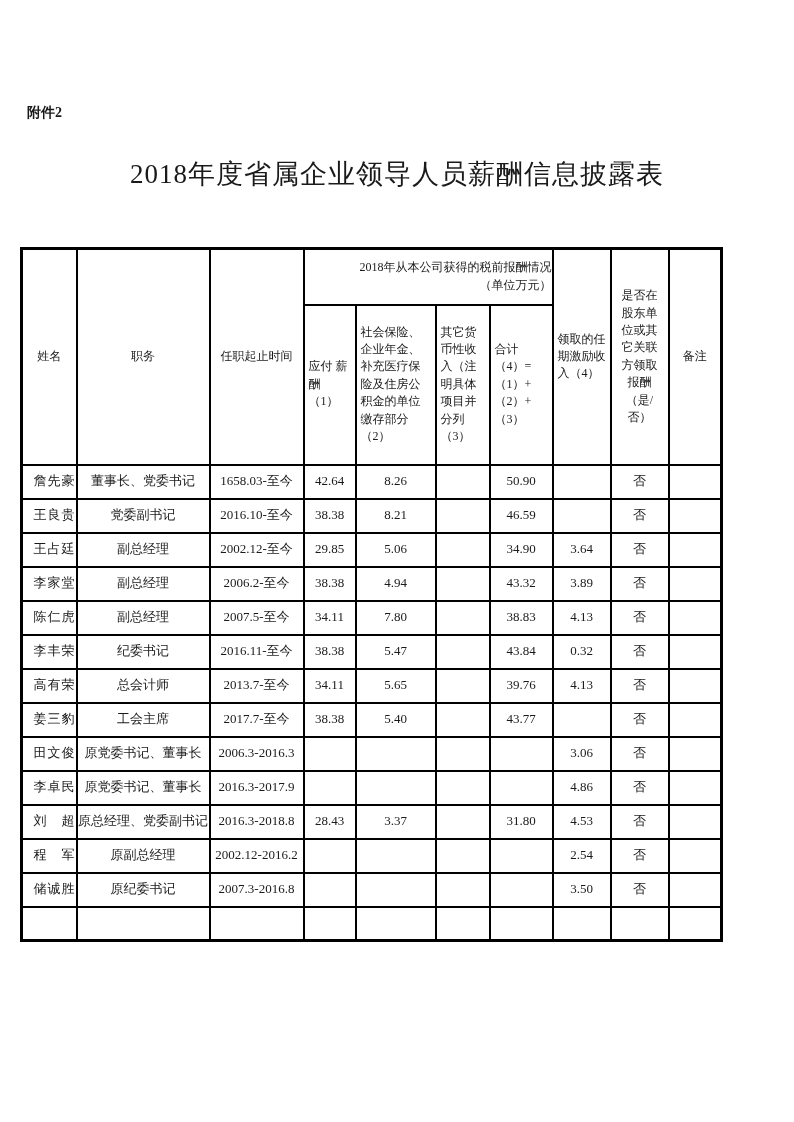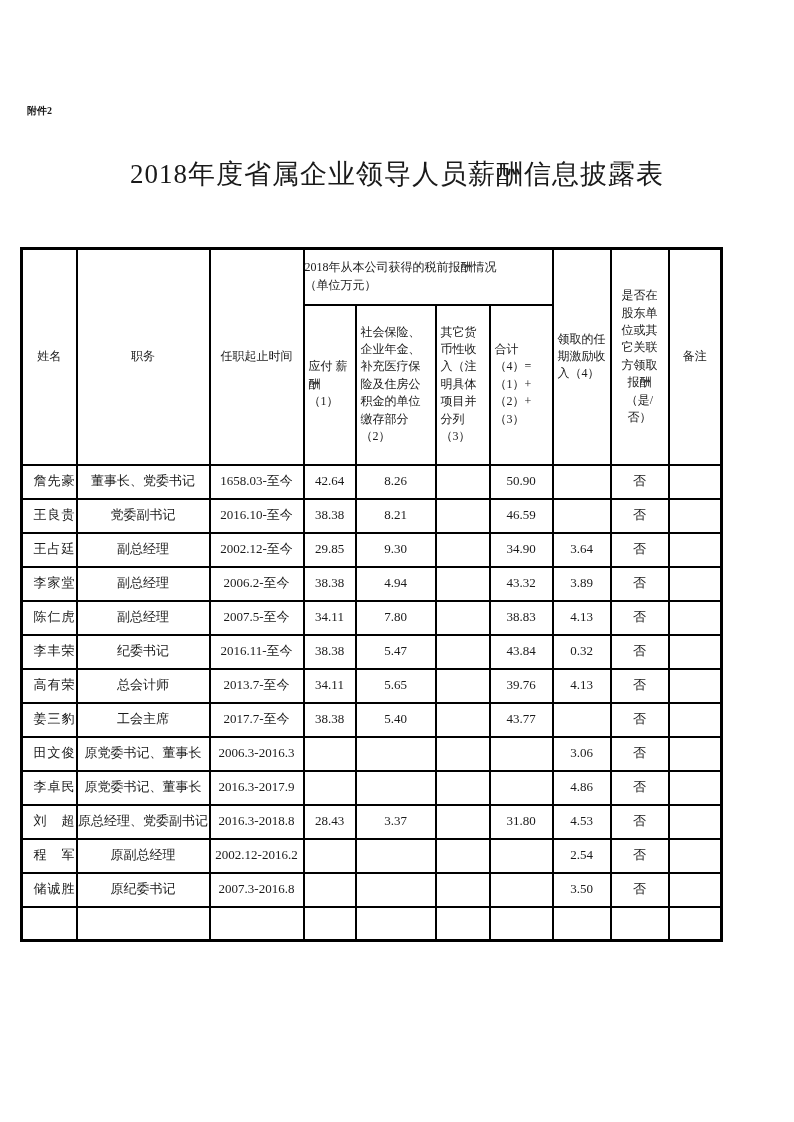--- a/index.html
+++ b/index.html
@@ -7,21 +7,21 @@
   .page {
     position:relative;
     width:794px; height:1122px;
     background:#ffffff;
     font-family:"Liberation Serif","DejaVu Serif",serif;
     color:#1a1a1a;
     overflow:hidden;
   }
   .attachment-label {
     position:absolute; left:27px; top:104px;
-    font-size:10px; font-weight:bold;
+    font-size:14px; font-weight:bold;
   }
   .doc-title {
     position:absolute; left:0; top:156px; width:100%;
     text-align:center;
     font-size:27px; font-weight:normal;
     letter-spacing:1px;
   }
   table.salary-table {
     position:absolute; left:20px; top:247px;
     width:700px;
@@ -38,21 +38,21 @@
     overflow:hidden;
   }
   .salary-table thead th { white-space:pre-line; }
   tr.h1 { height:56px; }
   tr.h2 { height:160px; }
   .salary-table tbody tr { height:34px; }
   .salary-table tbody td { font-size:13px; }
   .ac { text-align:center; }
   .al { text-align:left; padding-left:4px; }
   td.name-cell { text-align:right; padding-left:5px; letter-spacing:1px; }
-  th.group-head { text-align:left; }
+  th.group-head { text-align:right; }
 </style>
 </head>
 <body>
 
 <div class="page">
 
   <div class="attachment-label">附件2</div>
 
   <div class="doc-title">2018年度省属企业领导人员薪酬信息披露表</div>
 
@@ -137,21 +137,21 @@
     <td class="ac">46.59</td>
     <td class="ac"></td>
     <td class="ac">否</td>
     <td class="ac"></td>
   </tr>
         <tr>
     <td class="name-cell">王占廷</td>
     <td class="ac">副总经理</td>
     <td class="ac">2002.12-至今</td>
     <td class="ac">29.85</td>
-    <td class="ac">9.30</td>
+    <td class="ac">5.06</td>
     <td class="ac"></td>
     <td class="ac">34.90</td>
     <td class="ac">3.64</td>
     <td class="ac">否</td>
     <td class="ac"></td>
   </tr>
         <tr>
     <td class="name-cell">李家堂</td>
     <td class="ac">副总经理</td>
     <td class="ac">2006.2-至今</td>

